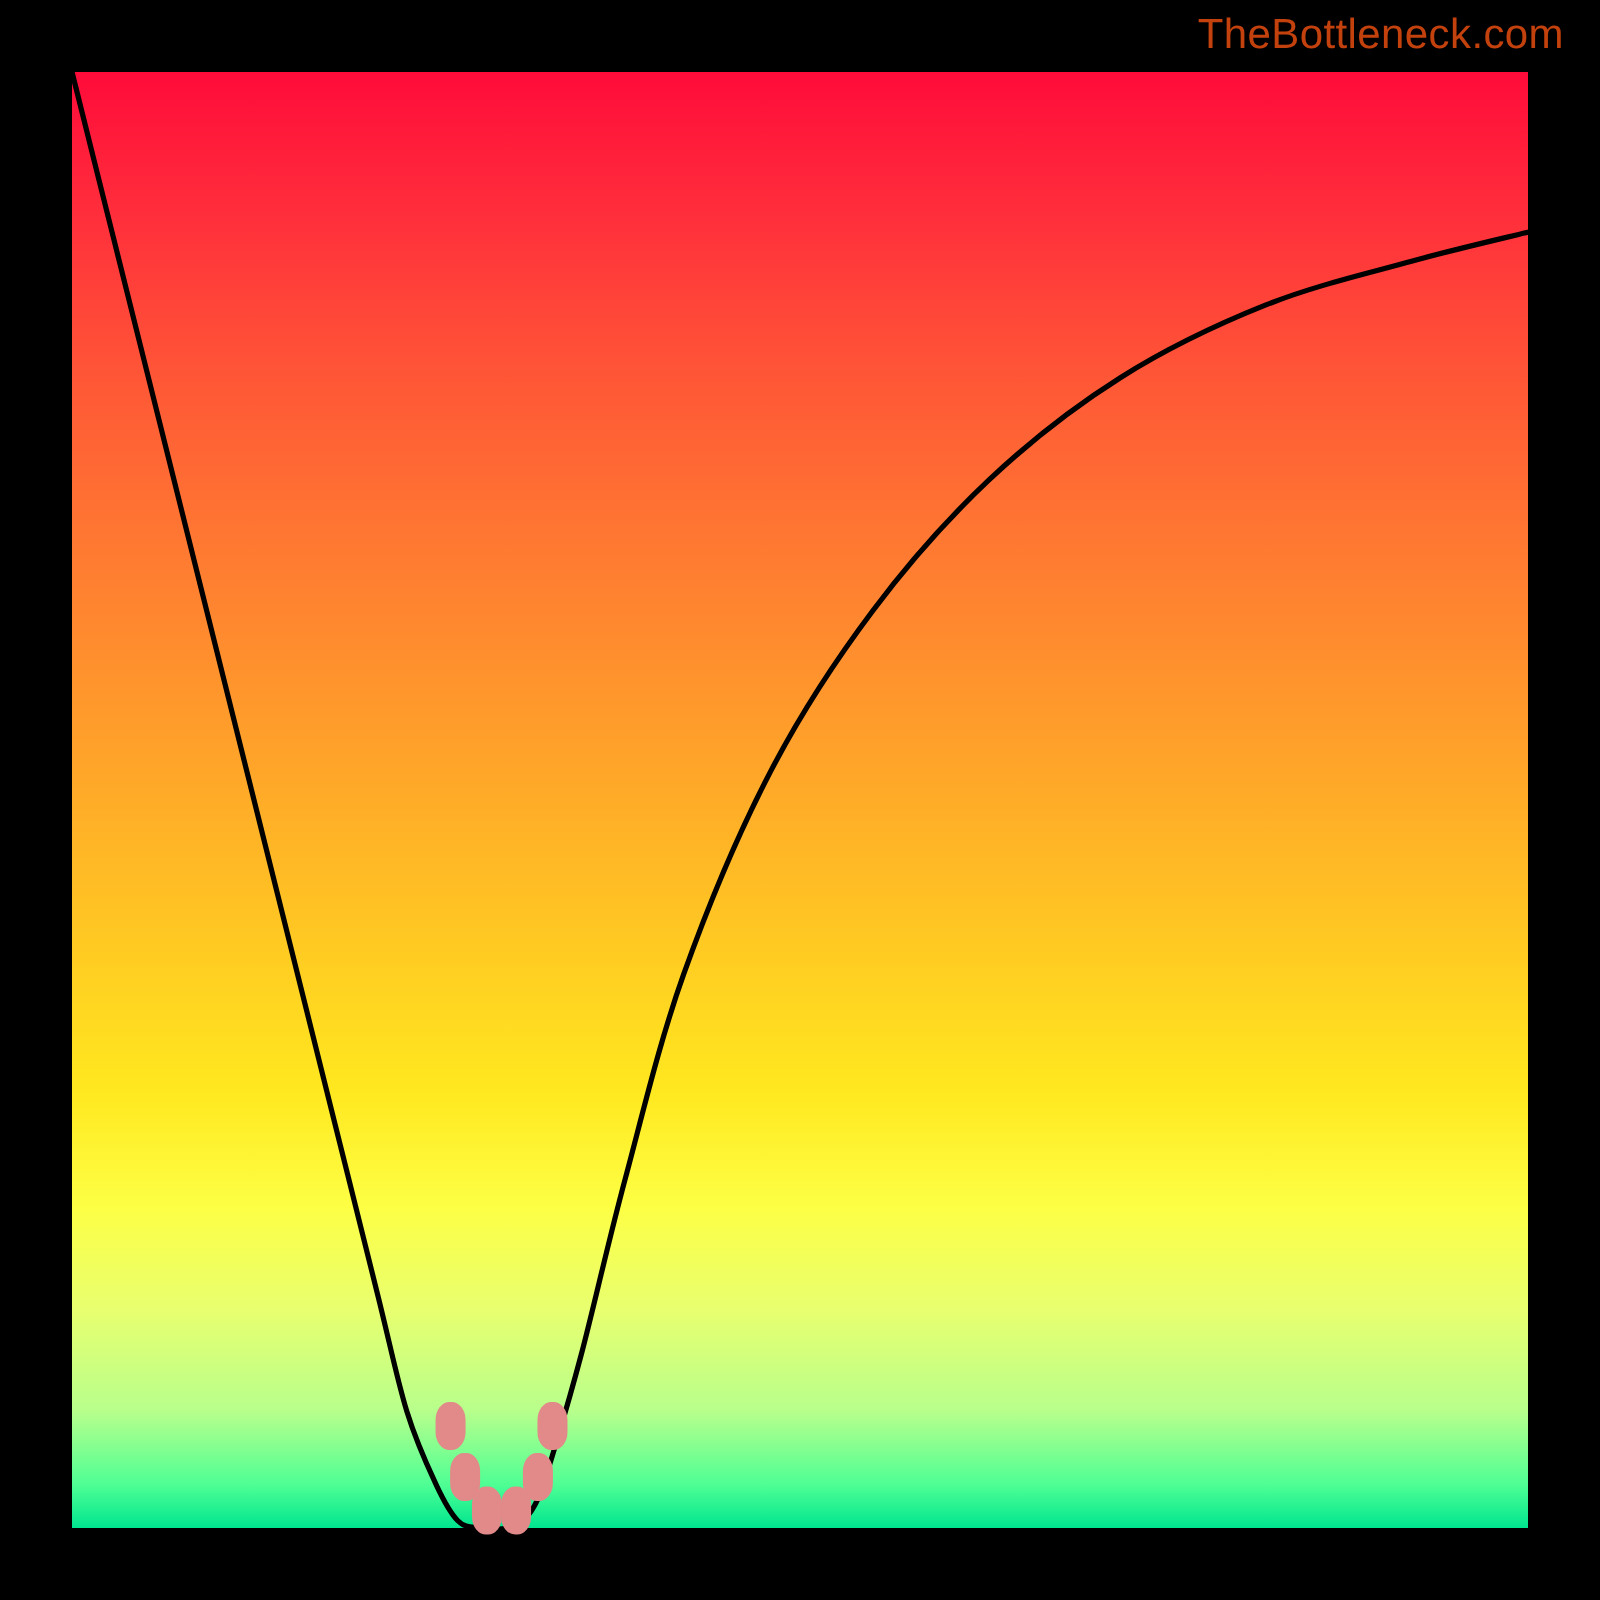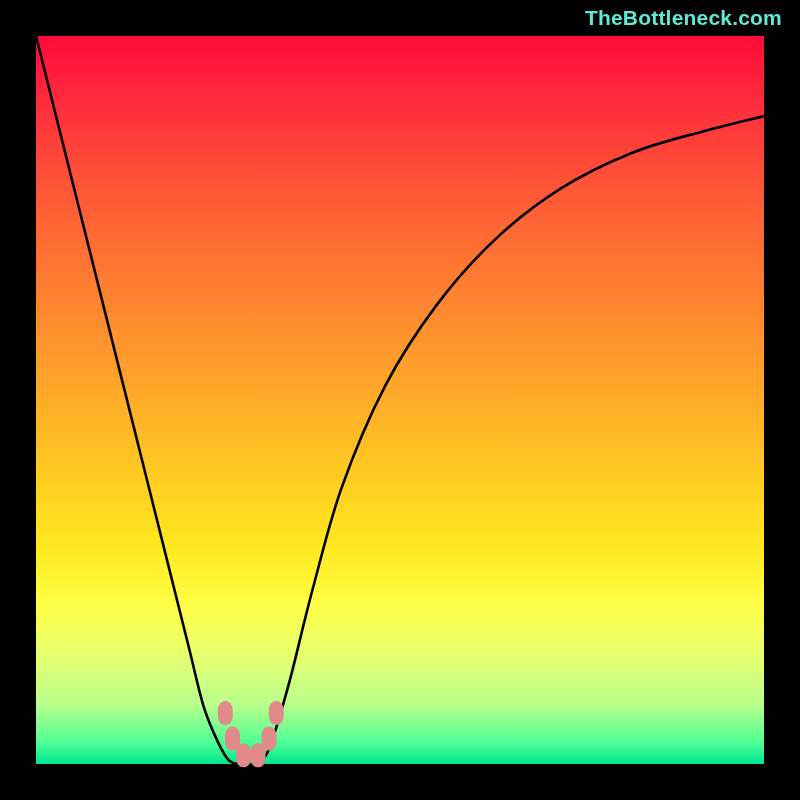--- a/index.html
+++ b/index.html
@@ -9,22 +9,22 @@
     background: #000;
     position: relative;
     font-family: Arial, sans-serif;
     overflow: hidden;
   }
   .watermark {
     position: absolute;
     top: 6px;
     right: 18px;
     font-size: 21px;
-    font-weight: 700;
-    color: #5eead4;
+    font-weight: 400;
+    color: #c2410c;
     z-index: 10;
     letter-spacing: 0.2px;
   }
   .plot-area {
     position: absolute;
     left: 36px;
     top: 36px;
     width: 728px;
     height: 728px;
     background: linear-gradient(to bottom,

